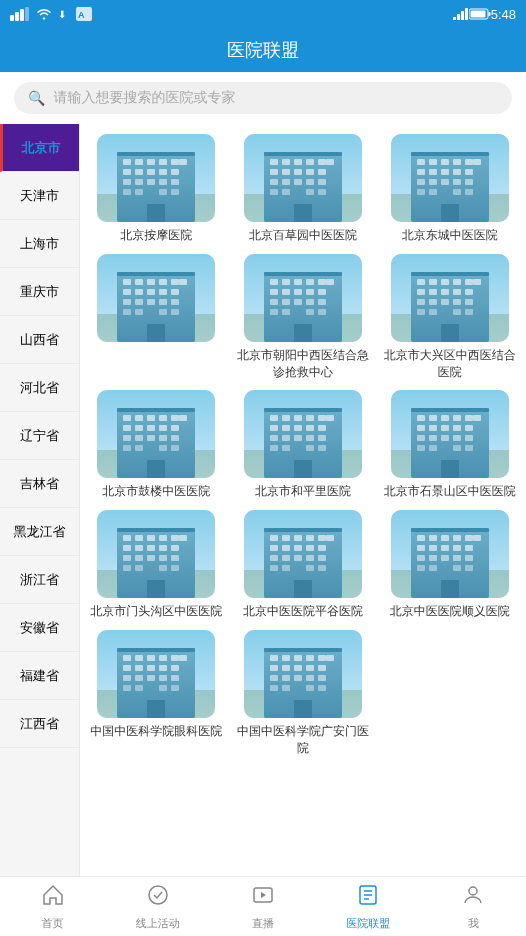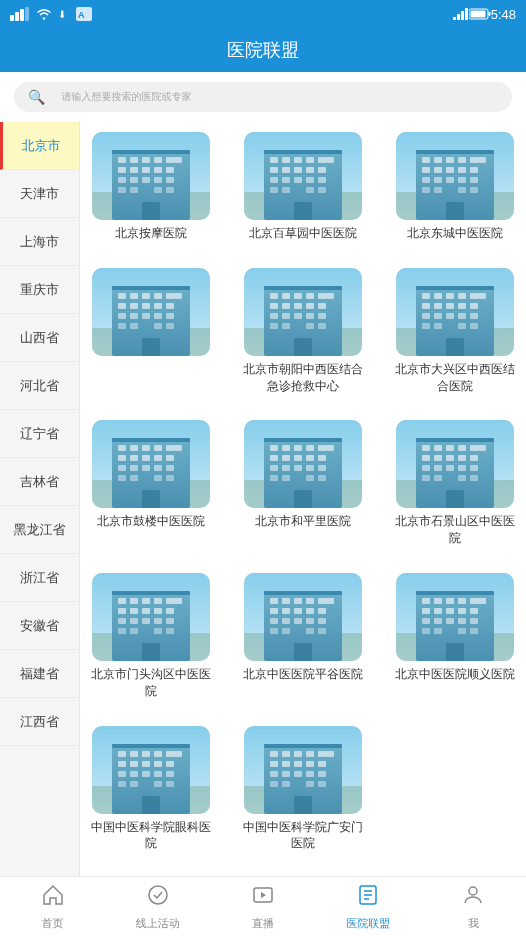--- a/index.html
+++ b/index.html
@@ -38,21 +38,21 @@
     }
     .search-input-wrap {
       background: #f0f0f0;
       border-radius: 20px;
       display: flex;
       align-items: center;
       padding: 7px 14px;
       gap: 8px;
     }
     .search-icon { color: #aaa; font-size: 14px; }
-    .search-placeholder { color: #aaa; font-size: 10px; margin-left: 8px; }
+    .search-placeholder { color: #aaa; font-size: 14px; }
 
     
     .main {
       display: flex;
       flex: 1;
       overflow: hidden;
     }
 
     
     .sidebar {
@@ -61,42 +61,42 @@
       overflow-y: auto;
       flex-shrink: 0;
       border-right: 1px solid #e8e8e8;
     }
     .sidebar-item {
       height: 48px;
       display: flex;
       align-items: center;
       justify-content: center;
       font-size: 13px;
-      color: #404040;
+      color: #000000;
       cursor: pointer;
       border-bottom: 1px solid #ebebeb;
     }
     .sidebar-item.active {
-      background: #fef9c3;
+      background: #4c1d95;
       color: #1a90d9;
-      font-weight: 400;
+      font-weight: 700;
       border-left: 3px solid #e53935;
     }
 
     
     .hospital-list {
       flex: 1;
       background: white;
       overflow-y: auto;
       padding: 10px 8px;
     }
     .hospital-grid {
       display: grid;
       grid-template-columns: repeat(3, 1fr);
-      gap: 26px;
+      gap: 10px;
     }
     .hospital-item {
       display: flex;
       flex-direction: column;
       align-items: center;
       cursor: pointer;
     }
     .hospital-img {
       width: 118px;
       height: 88px;

